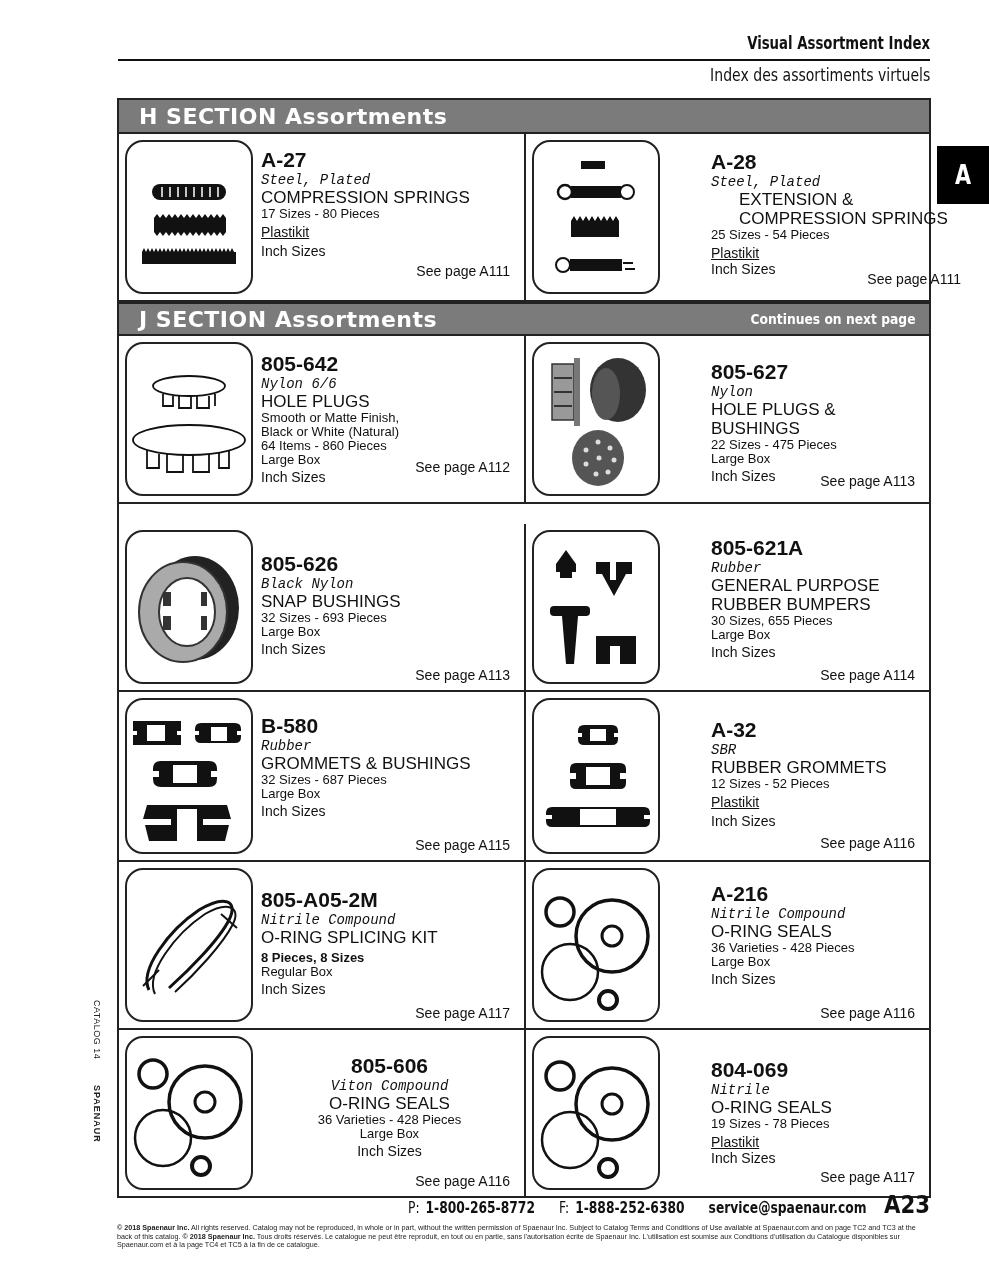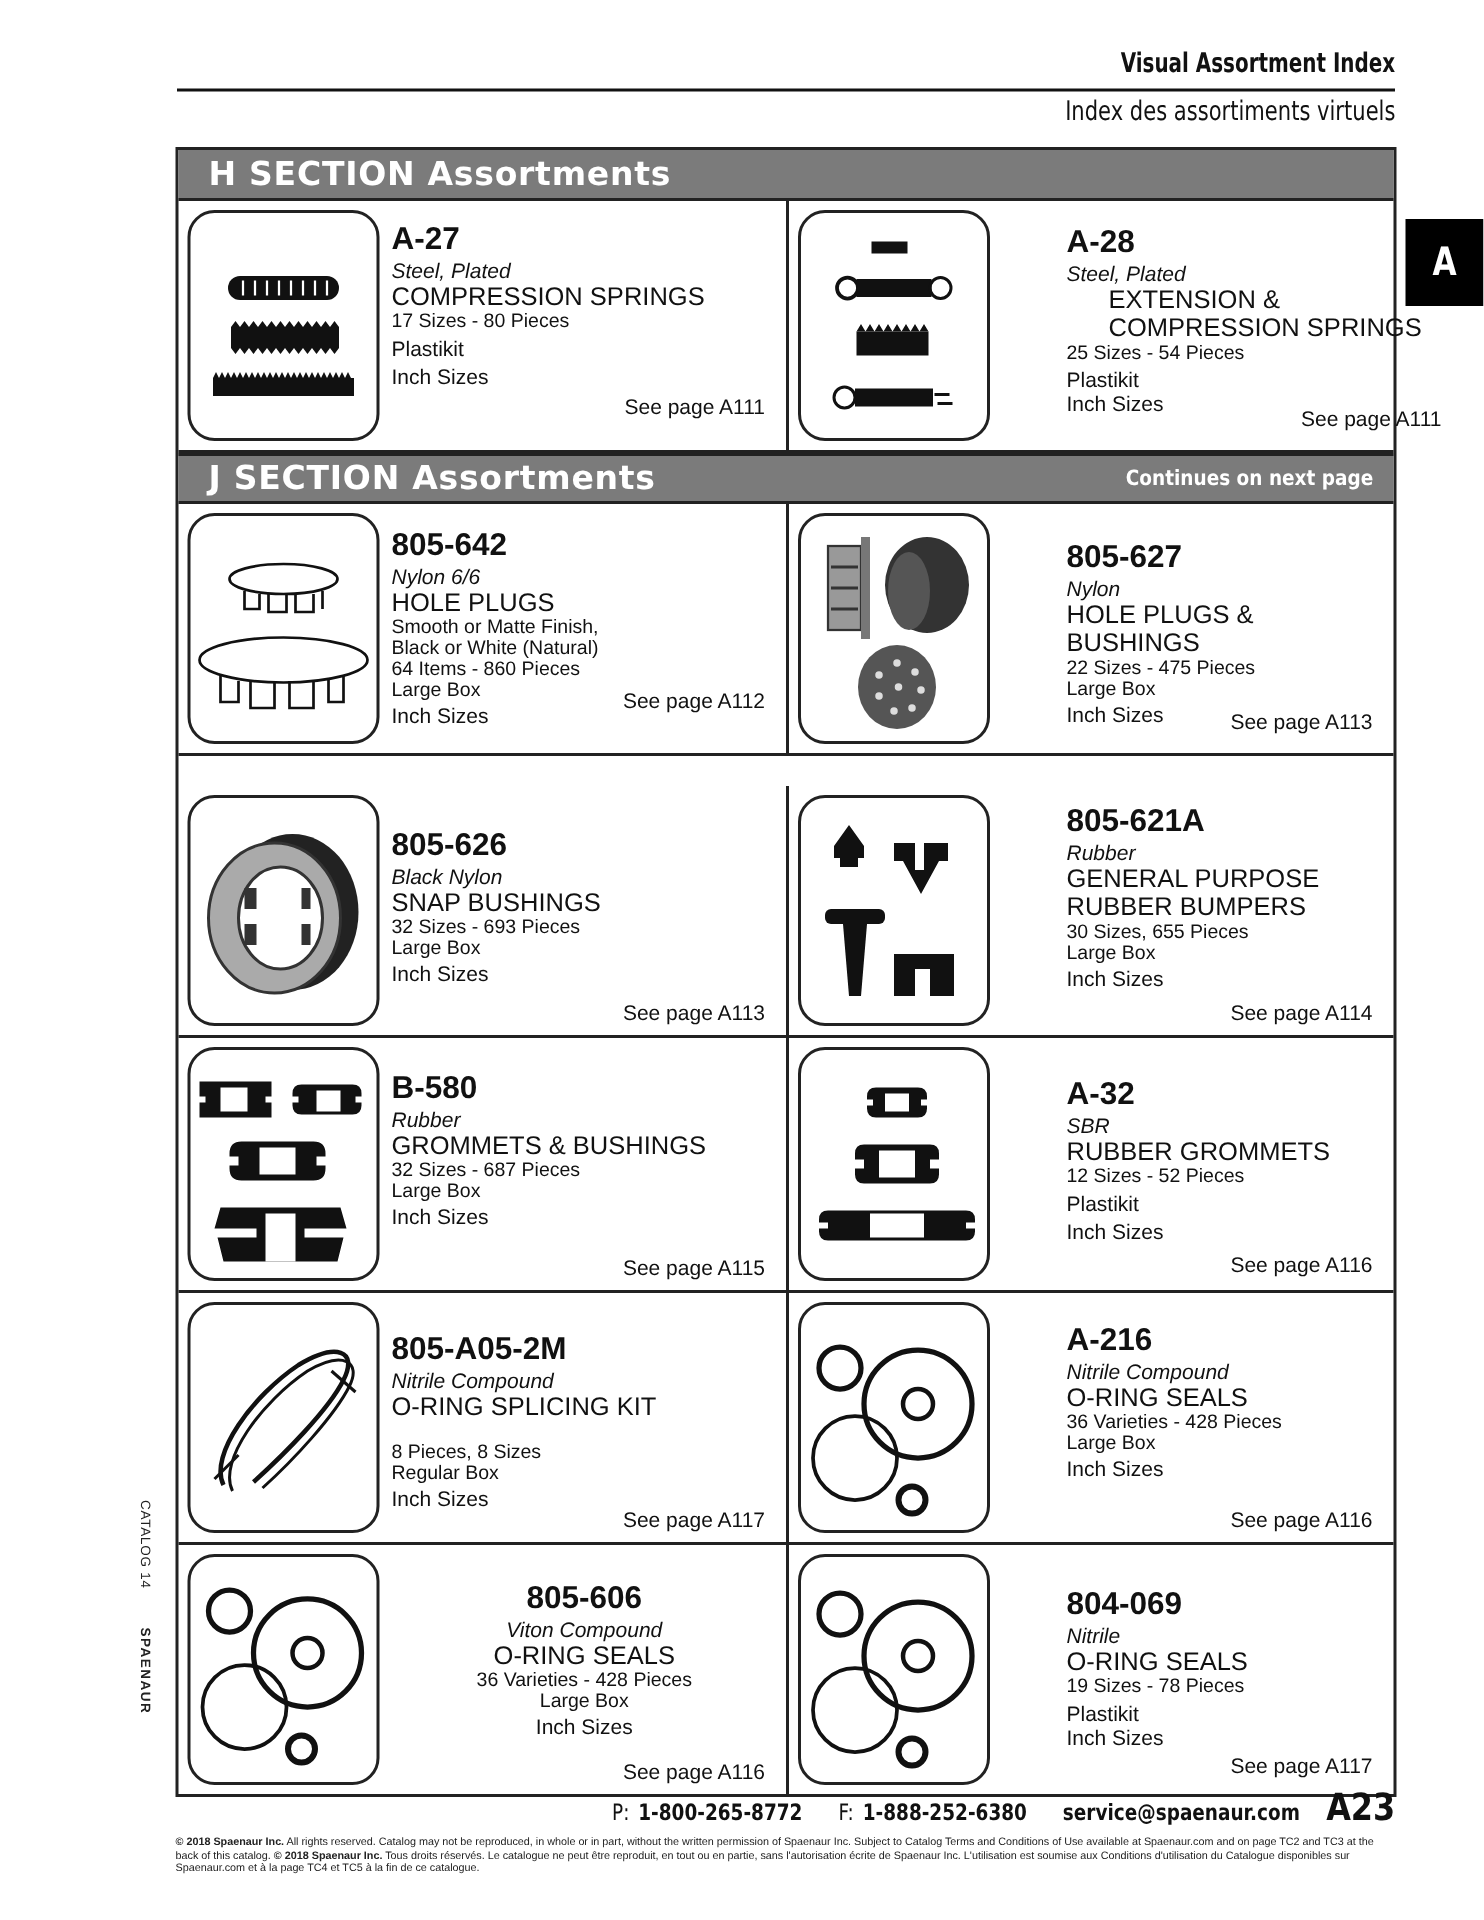--- a/index.html
+++ b/index.html
@@ -22,24 +22,24 @@
     .row { display: flex; border-bottom: 2px solid #222; }
     .row:last-child { border-bottom: none; }
     .cell { position: relative; width: 50%; display: flex; padding: 6px 6px 6px 6px; }
     .cell + .cell { border-left: 2px solid #222; gap: 43px; }
 
     .pic { width: 128px; flex: 0 0 128px; border: 2px solid #222; border-radius: 18px; background: #fff; display: flex; align-items: center; justify-content: center; overflow: hidden; }
     .pic svg { display: block; }
 
     .info { position: relative; flex: 1; padding: 8px 0 0 8px; line-height: 1.12; }
     .code { font-weight: bold; font-size: 21px; margin-bottom: 1px; }
-    .mat { font-style: italic; font-size: 14px; }
+    .mat { font-style: italic; font-size: 14px; font-family: Liberation Mono, monospace; }
     .name { font-size: 17px; line-height: 1.12; }
     .spec { font-size: 13px; line-height: 1.07; }
-    .pack { font-size: 14px; margin-top: 4px; }
+    .pack { font-size: 14px; margin-top: 4px; text-decoration: underline; }
     .units { font-size: 14px; margin-top: 3px; }
     .see { position: absolute; right: 8px; bottom: 0px; font-size: 14px; }
 
     .footer-contact { position: absolute; left: 408px; top: 1199px; font-family: "DejaVu Sans", sans-serif; font-weight: bold; font-size: 15px; transform: scaleX(0.82); transform-origin: left center; white-space: nowrap; word-spacing: 2px; }
     .footer-contact .lbl { font-weight: normal; }
     .footer-contact .gap { display: inline-block; width: 22px; }
     .page-num { position: absolute; right: 59px; top: 1190px; font-family: "DejaVu Sans", sans-serif; font-weight: bold; font-size: 25px; transform: scaleX(0.85); transform-origin: right center; }
     .legal { position: absolute; left: 117px; top: 1224px; width: 815px; font-size: 7.2px; line-height: 1.2; color: #222; }
     .legal b { font-weight: bold; }
 
@@ -292,21 +292,21 @@
           <path d="M20 120 C 10 100, 40 60, 70 40 C 95 25, 110 30, 100 50 C 90 70, 60 100, 40 118" fill="none" stroke="#111" stroke-width="3"></path>
           <path d="M26 124 C 16 104, 46 64, 76 44 C 100 30, 112 38, 104 54 C 94 74, 66 104, 46 122" fill="none" stroke="#111" stroke-width="2"></path>
           <path d="M14 116 L 30 100" stroke="#111" stroke-width="2"></path>
           <path d="M92 44 L 108 58" stroke="#111" stroke-width="2"></path>
         </svg>
       </div>
       <div class="info" style="padding-top:20px;">
         <div class="code">805-A05-2M</div>
         <div class="mat">Nitrile Compound</div>
         <div class="name">O-RING SPLICING KIT</div>
-        <div class="spec" style="margin-top:14px;">8 Pieces, 8 Sizes</div>
+        <div class="spec" style="margin-top:4px;font-weight:bold;">8 Pieces, 8 Sizes</div>
         <div class="spec">Regular Box</div>
         <div class="units">Inch Sizes</div>
         <div class="see" style="bottom:0px;">See page A117</div>
       </div>
     </div>
     <div class="cell">
       <div class="pic">
         <svg width="120" height="150" viewBox="0 0 120 150">
           <circle cx="24" cy="42" r="14" fill="none" stroke="#111" stroke-width="3.5"></circle>
           <circle cx="76" cy="66" r="36" fill="none" stroke="#111" stroke-width="3.5"></circle>

